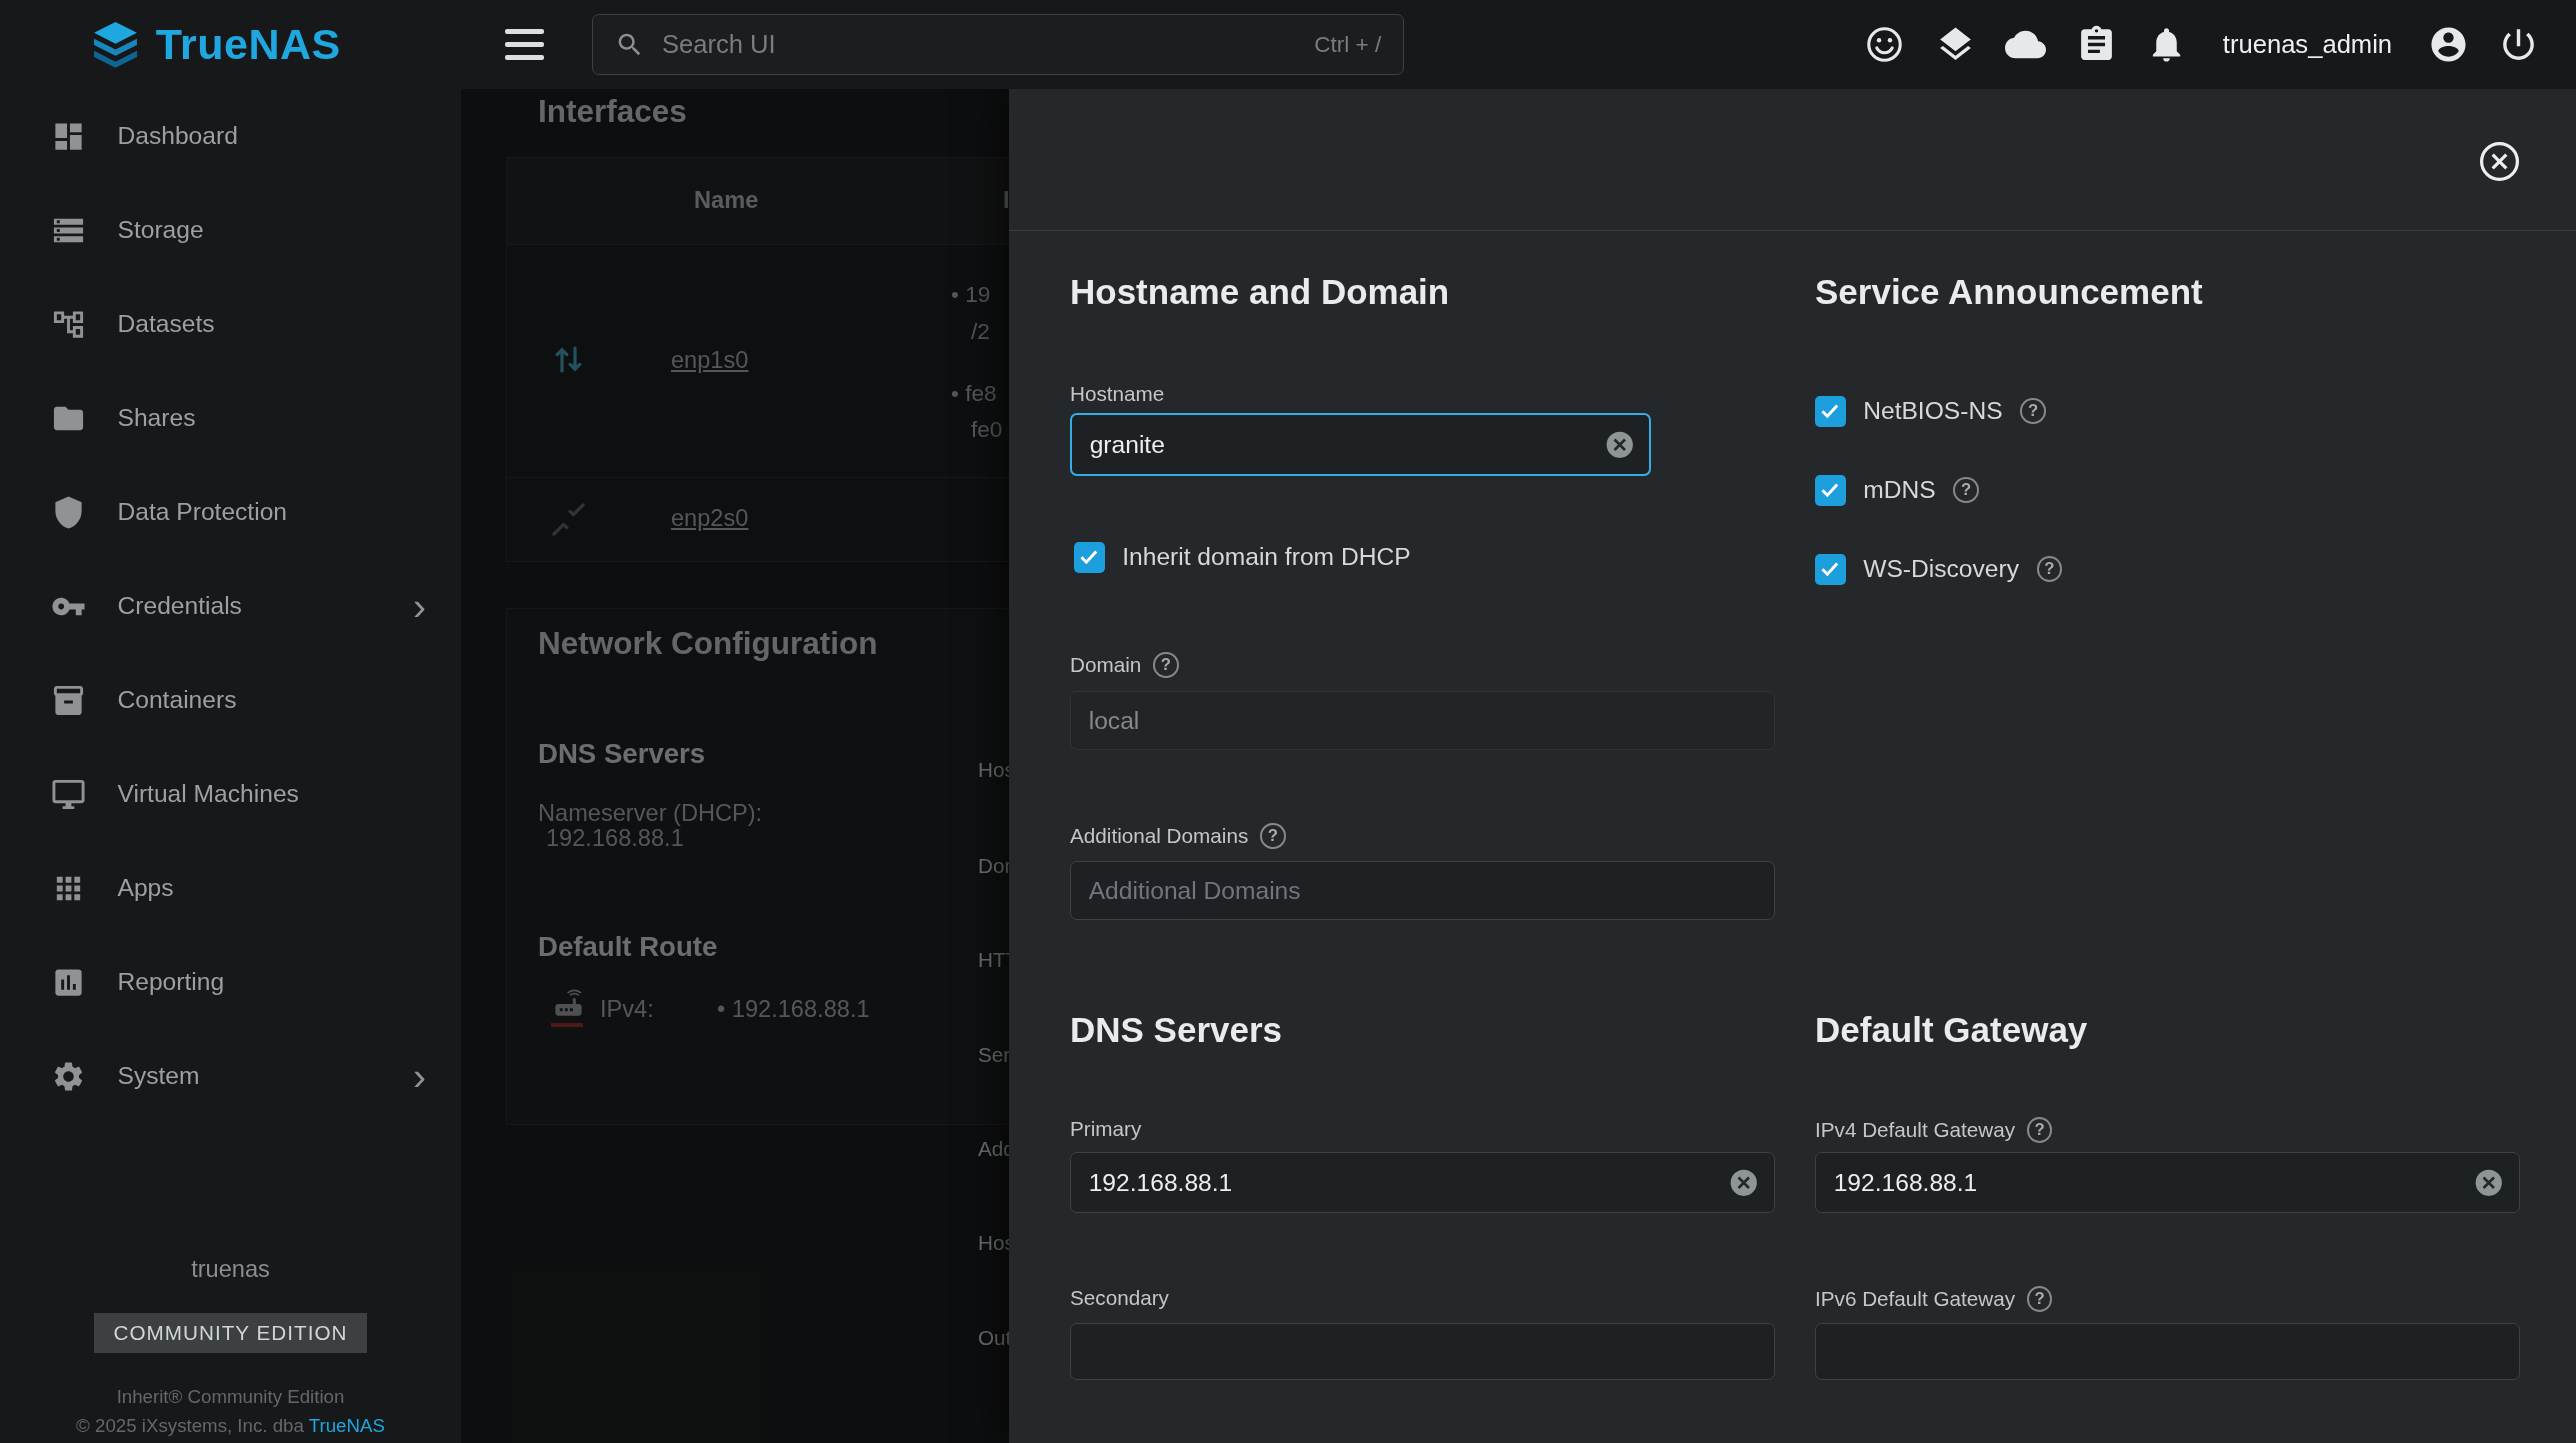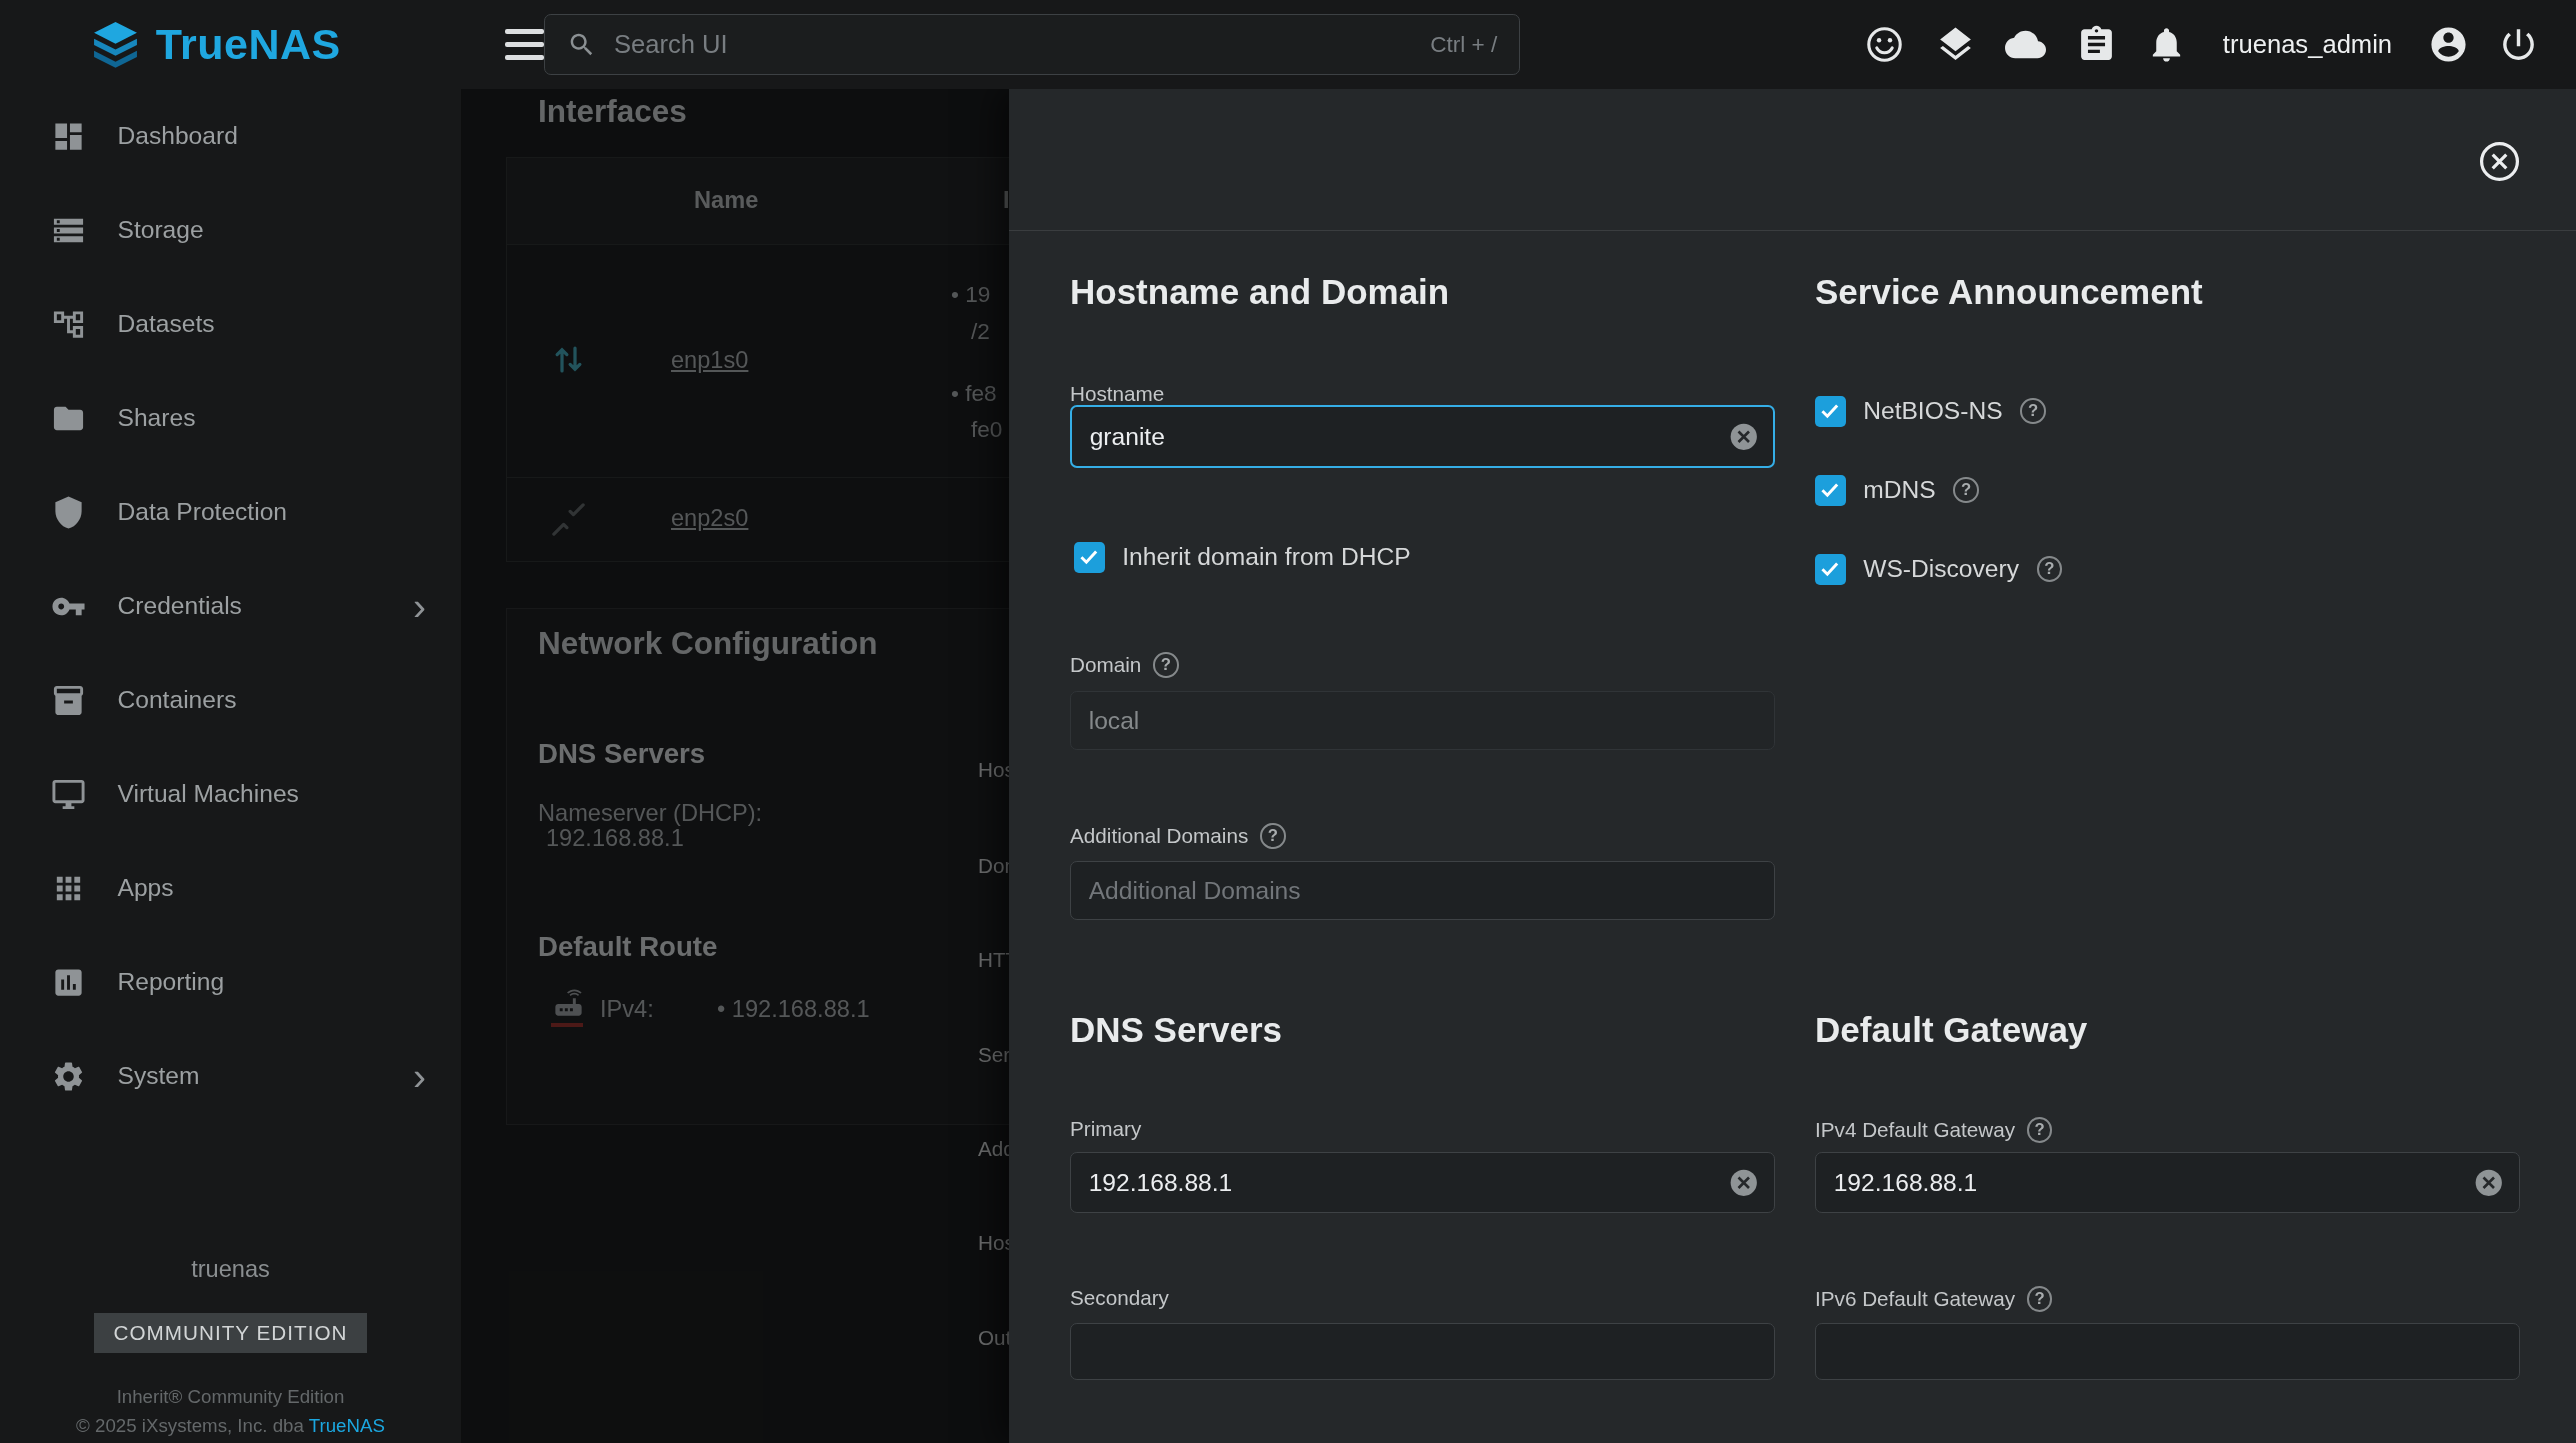--- a/index.html
+++ b/index.html
@@ -14,21 +14,21 @@
   .header {
     position:absolute; top:0; left:0; width:2576px; height:89px;
     background:#171819; display:flex; align-items:center; z-index:30;
   }
   .logo { width:462px; flex:none; display:flex; align-items:center; gap:15.7px; padding-left:91px; cursor:pointer; }
   .logo-icon { width:49px; height:49px; }
   .logo-text { font-size:43px; font-weight:600; color:#1fa7e0; letter-spacing:0.5px; }
   .hamburger { margin-left:43px; width:39px; height:31.5px; display:flex; flex-direction:column; justify-content:space-between; cursor:pointer; flex:none; }
   .hbar { height:4.9px; background:#dcdee0; border-radius:2px; }
   .search-box {
-    width:976px; height:61px; flex:none;
+    margin-left:48px; width:812px; height:61px; flex:none;
     background:#1b1d1e; border:1px solid #3d4144; border-radius:6.9px;
     display:flex; align-items:center; gap:17.7px; padding:0 21.7px; color:#8b9093;
   }
   .search-input { flex:1; background:transparent; border:none; outline:none; color:#e8eaeb; font-size:25.6px; font-family:"Liberation Sans", sans-serif; }
   .search-input::placeholder { color:#787d81; }
   .search-shortcut { font-size:22.6px; color:#787d81; white-space:nowrap; }
   .header-right { margin-left:auto; display:flex; align-items:center; gap:29.5px; padding-right:37px; }
   .icon-btn { width:41px; height:41px; color:#e6e8e9; cursor:pointer; flex:none; }
   .icon-btn svg { width:100%; height:100%; }
   .username { font-size:25.6px; color:#eef0f1; margin:0 5.9px; cursor:pointer; white-space:nowrap; }
@@ -308,21 +308,21 @@
         <path d="M8.2 8.2l7.6 7.6M15.8 8.2l-7.6 7.6"></path>
     </svg>
   </span>
   <div class="panel-divider"></div>
 
   <div class="p-abs sec-h" style="left:61px; top:183px;">Hostname and Domain</div>
 
   <div class="p-abs f-label" style="left:61px; top:293px;">
     <span>Hostname</span>
   </div>
-  <div class="field" style="left:61px; top:316px; width:705px; height:63px;text-decoration:underline;">
+  <div class="field" style="left:61px; top:324px; width:581px; height:63px;text-decoration:underline;">
     <input class="f-input focused" value="granite" style="">
     <span class="clear-btn">
       <svg viewBox="0 0 24 24">
           <circle cx="12" cy="12" r="10" fill="#8f9496"></circle>
           <path d="M8 8l8 8M16 8l-8 8" stroke="#25282a" stroke-width="2"></path>
         </svg>
     </span>
   </div>
 
   <div class="p-abs cb-row" style="left:65px; top:453px;">

